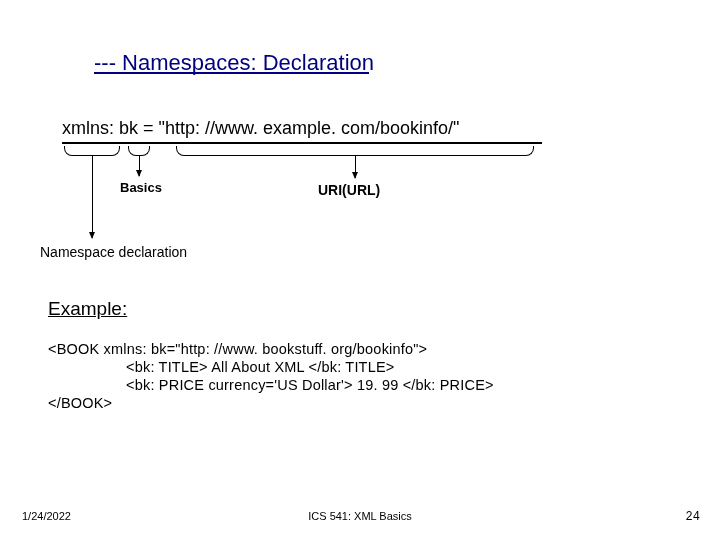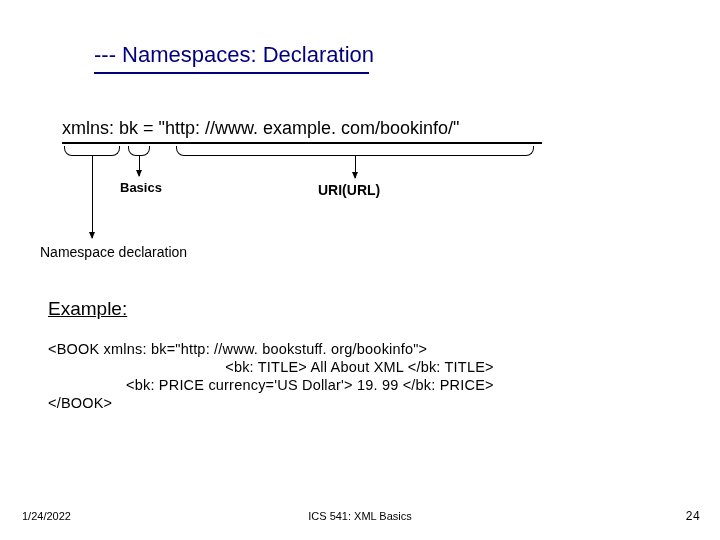--- a/index.html
+++ b/index.html
@@ -6,21 +6,21 @@
   body {
     width: 720px;
     height: 540px;
     background: #fff;
     font-family: Verdana, Arial, sans-serif;
     position: relative;
     overflow: hidden;
   }
   .slide-title {
     position: absolute;
-    top: 42px;
+    top: 50px;
     left: 94px;
     font-size: 22px;
     color: #000080;
   }
   .title-underline {
     position: absolute;
     top: 72px;
     left: 94px;
     width: 275px;
     height: 2px;
@@ -101,21 +101,21 @@
   }
   .codeblock {
     position: absolute;
     top: 340px;
     left: 48px;
     font-family: "Comic Sans MS", Verdana, sans-serif;
     font-size: 14.5px;
     line-height: 1.25;
     letter-spacing: 0.2px;
   }
-  .codeblock .ind { margin-left: 78px; display: block; text-align: right; }
+  .codeblock .ind { margin-left: 78px; display: block; }
   .footer-date {
     position: absolute;
     bottom: 18px;
     left: 22px;
     font-size: 11px;
   }
   .footer-center {
     position: absolute;
     bottom: 18px;
     left: 50%;

